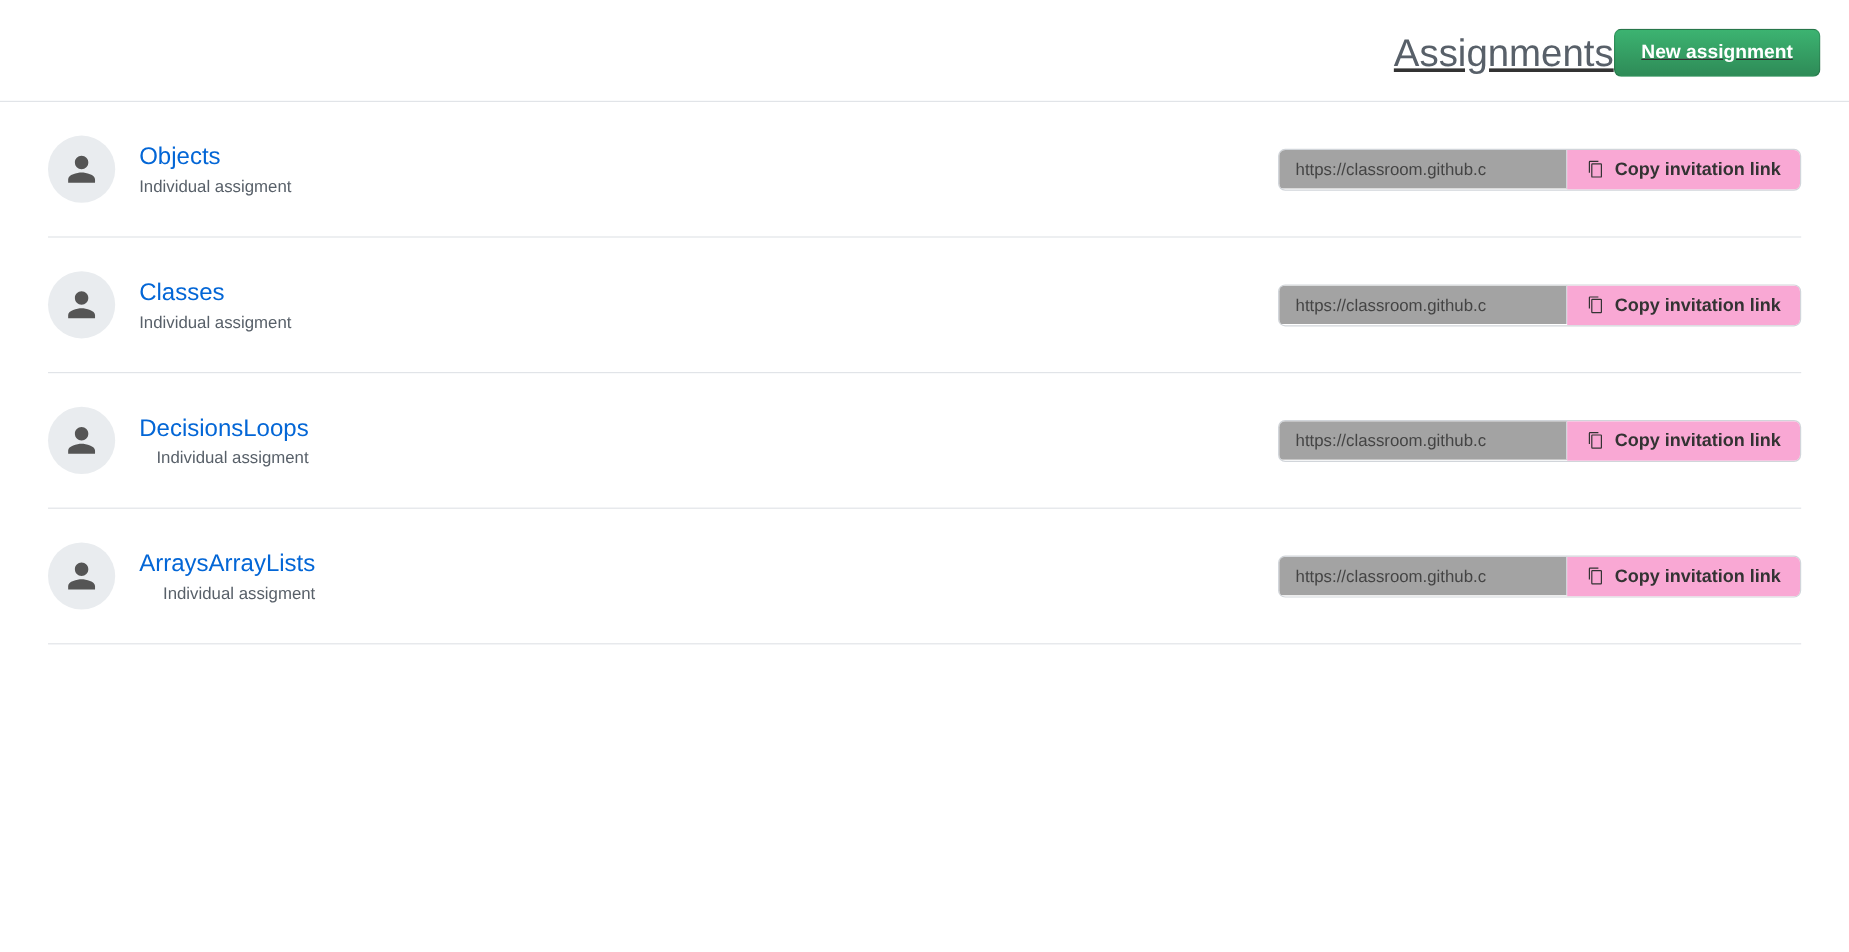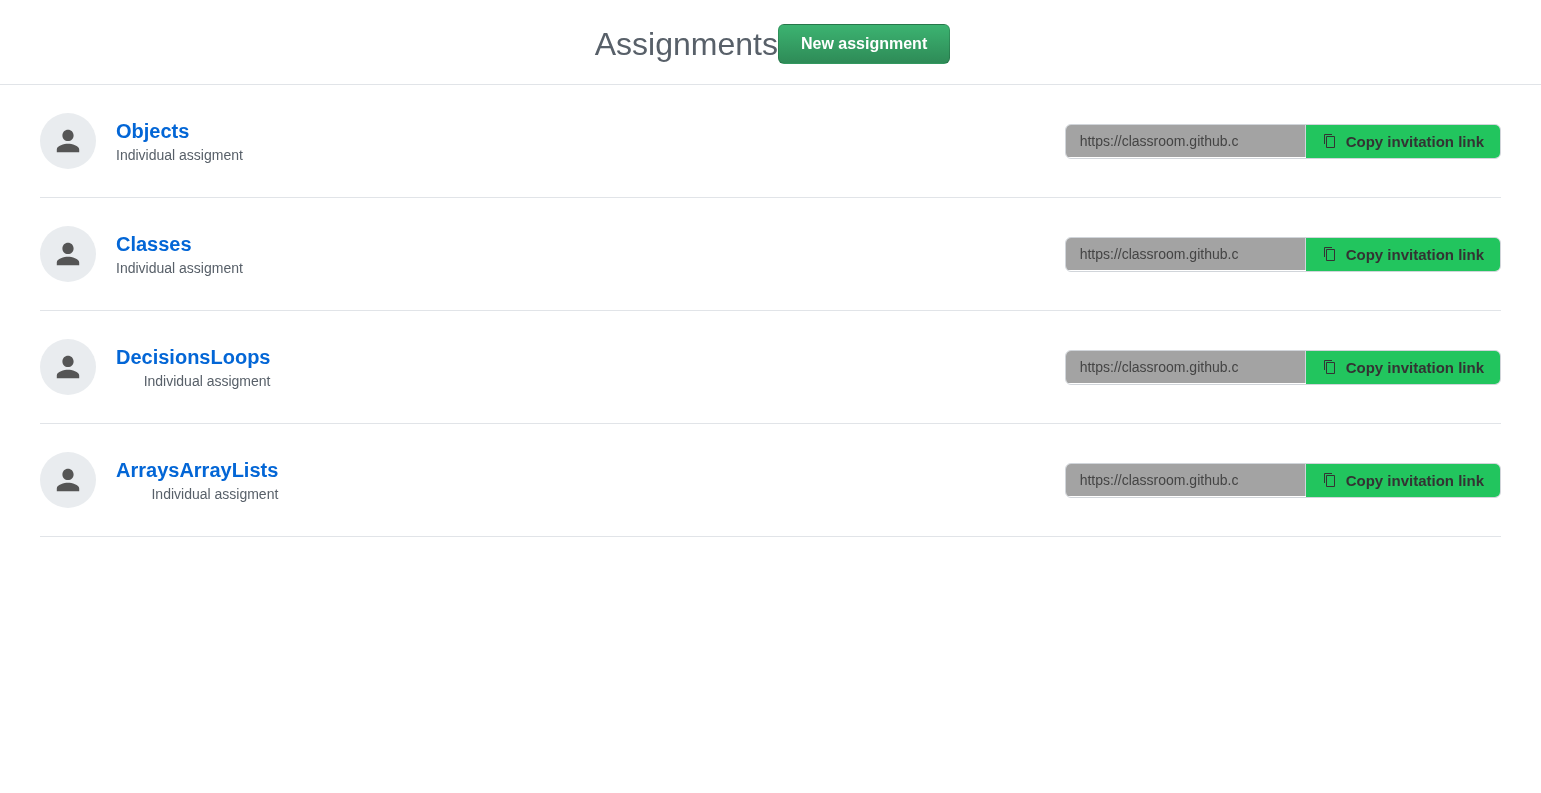--- a/index.html
+++ b/index.html
@@ -12,23 +12,24 @@
       font-family: -apple-system, BlinkMacSystemFont, "Segoe UI", Helvetica, Arial, sans-serif;
       background: #ffffff;
       color: #333;
       width: 1541px;
       min-height: 793px;
     }
 
     .page-header {
       display: flex;
       align-items: center;
-      justify-content: center;
-      padding: 24px 36px 20px 40px;
+      justify-content: flex-end;
+      padding: 24px 24px 20px 40px;
       border-bottom: 1px solid #e1e4e8;
+      text-decoration: underline;
     }
 
     .page-title {
       font-size: 32px;
       font-weight: 300;
       color: #586069;
     }
 
     .new-assignment-btn {
       background: #3cb371;
@@ -79,21 +80,21 @@
     }
 
     .assignment-info {
       display: flex;
       flex-direction: column;
       gap: 4px;
     }
 
     .assignment-name {
       font-size: 20px;
-      font-weight: 700;
+      font-weight: 400;
       color: #0366d6;
       cursor: pointer;
       text-decoration: none;
     }
 
     .assignment-type {
       font-size: 14px;
       color: #586069;
       text-align: right;
     }
@@ -116,21 +117,21 @@
       white-space: nowrap;
       overflow: hidden;
       text-overflow: ellipsis;
     }
 
     .copy-link-btn {
       display: flex;
       align-items: center;
       gap: 8px;
       padding: 8px 16px;
-      background: #22c55e;
+      background: #f9a8d4;
       border: none;
       cursor: pointer;
       font-size: 15px;
       font-weight: 700;
       color: #333;
       white-space: nowrap;
     }
 
     .copy-icon {
       display: inline-flex;

